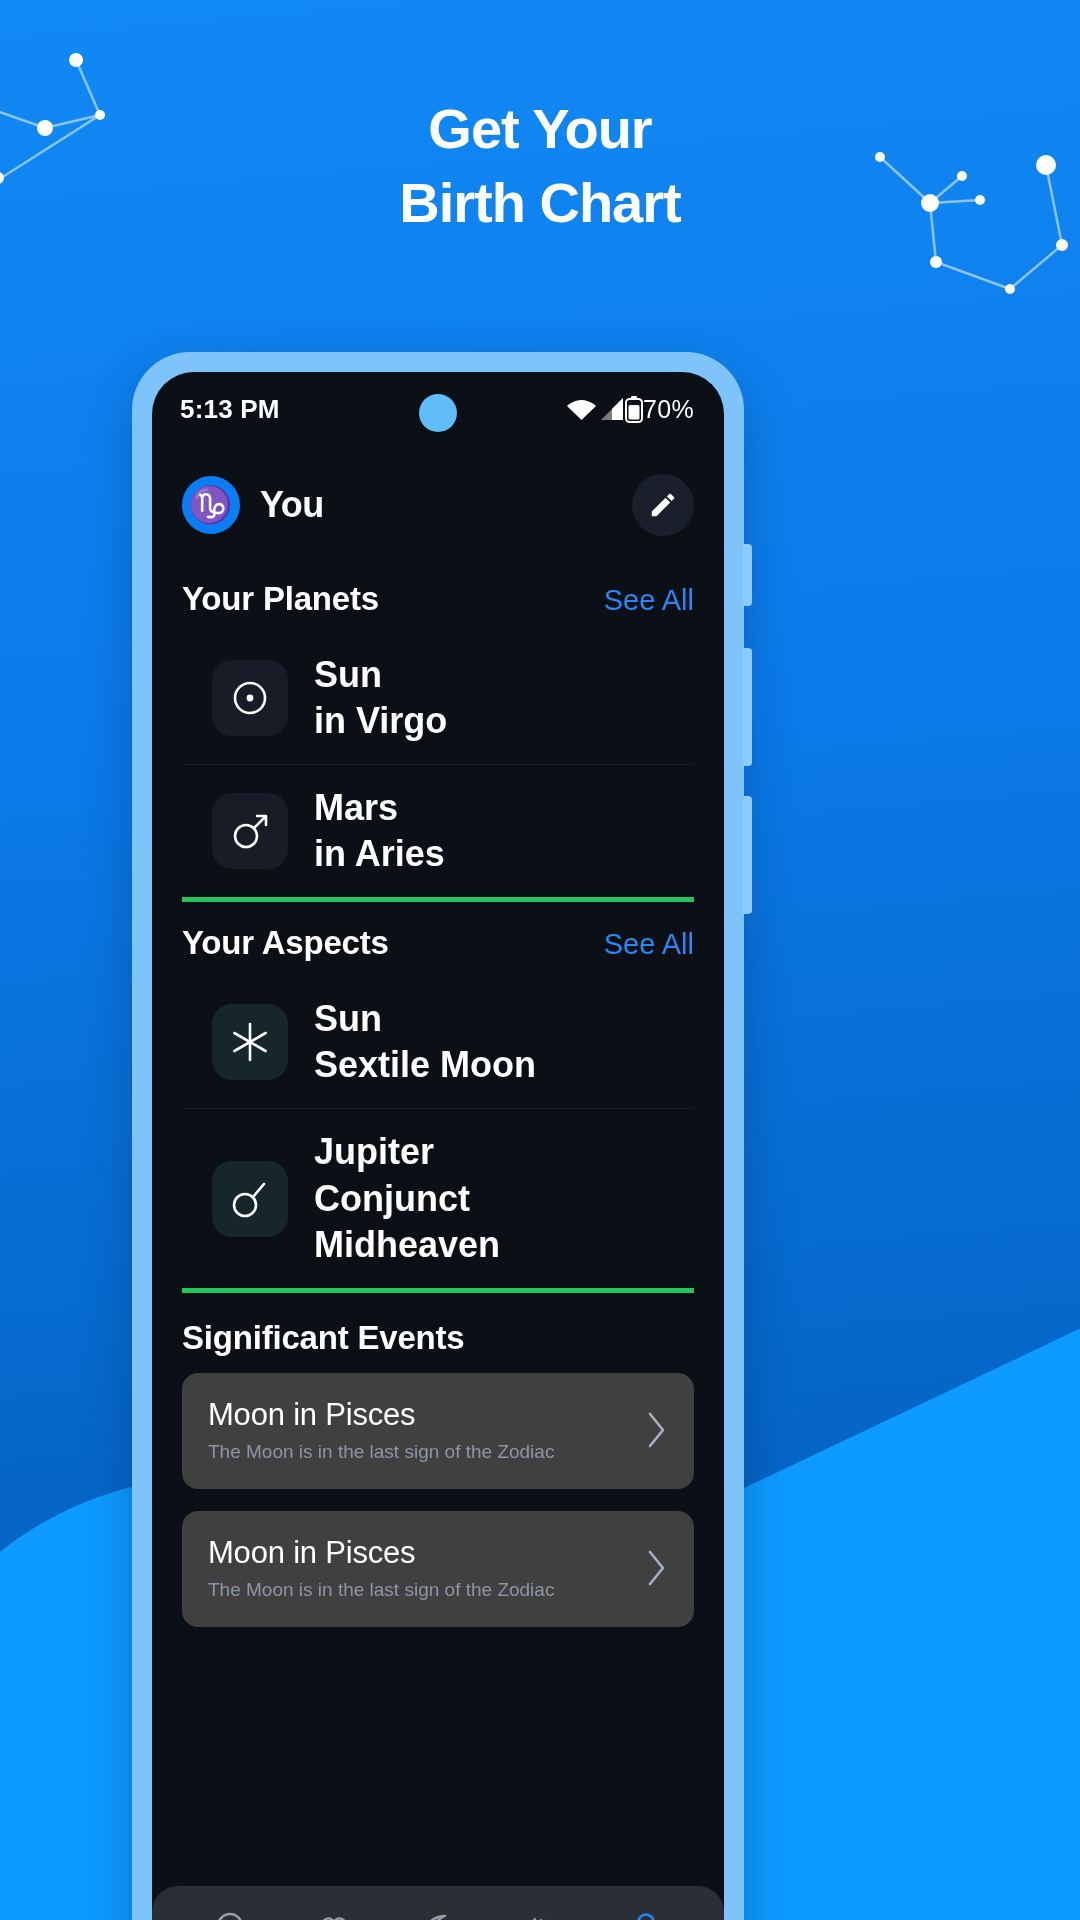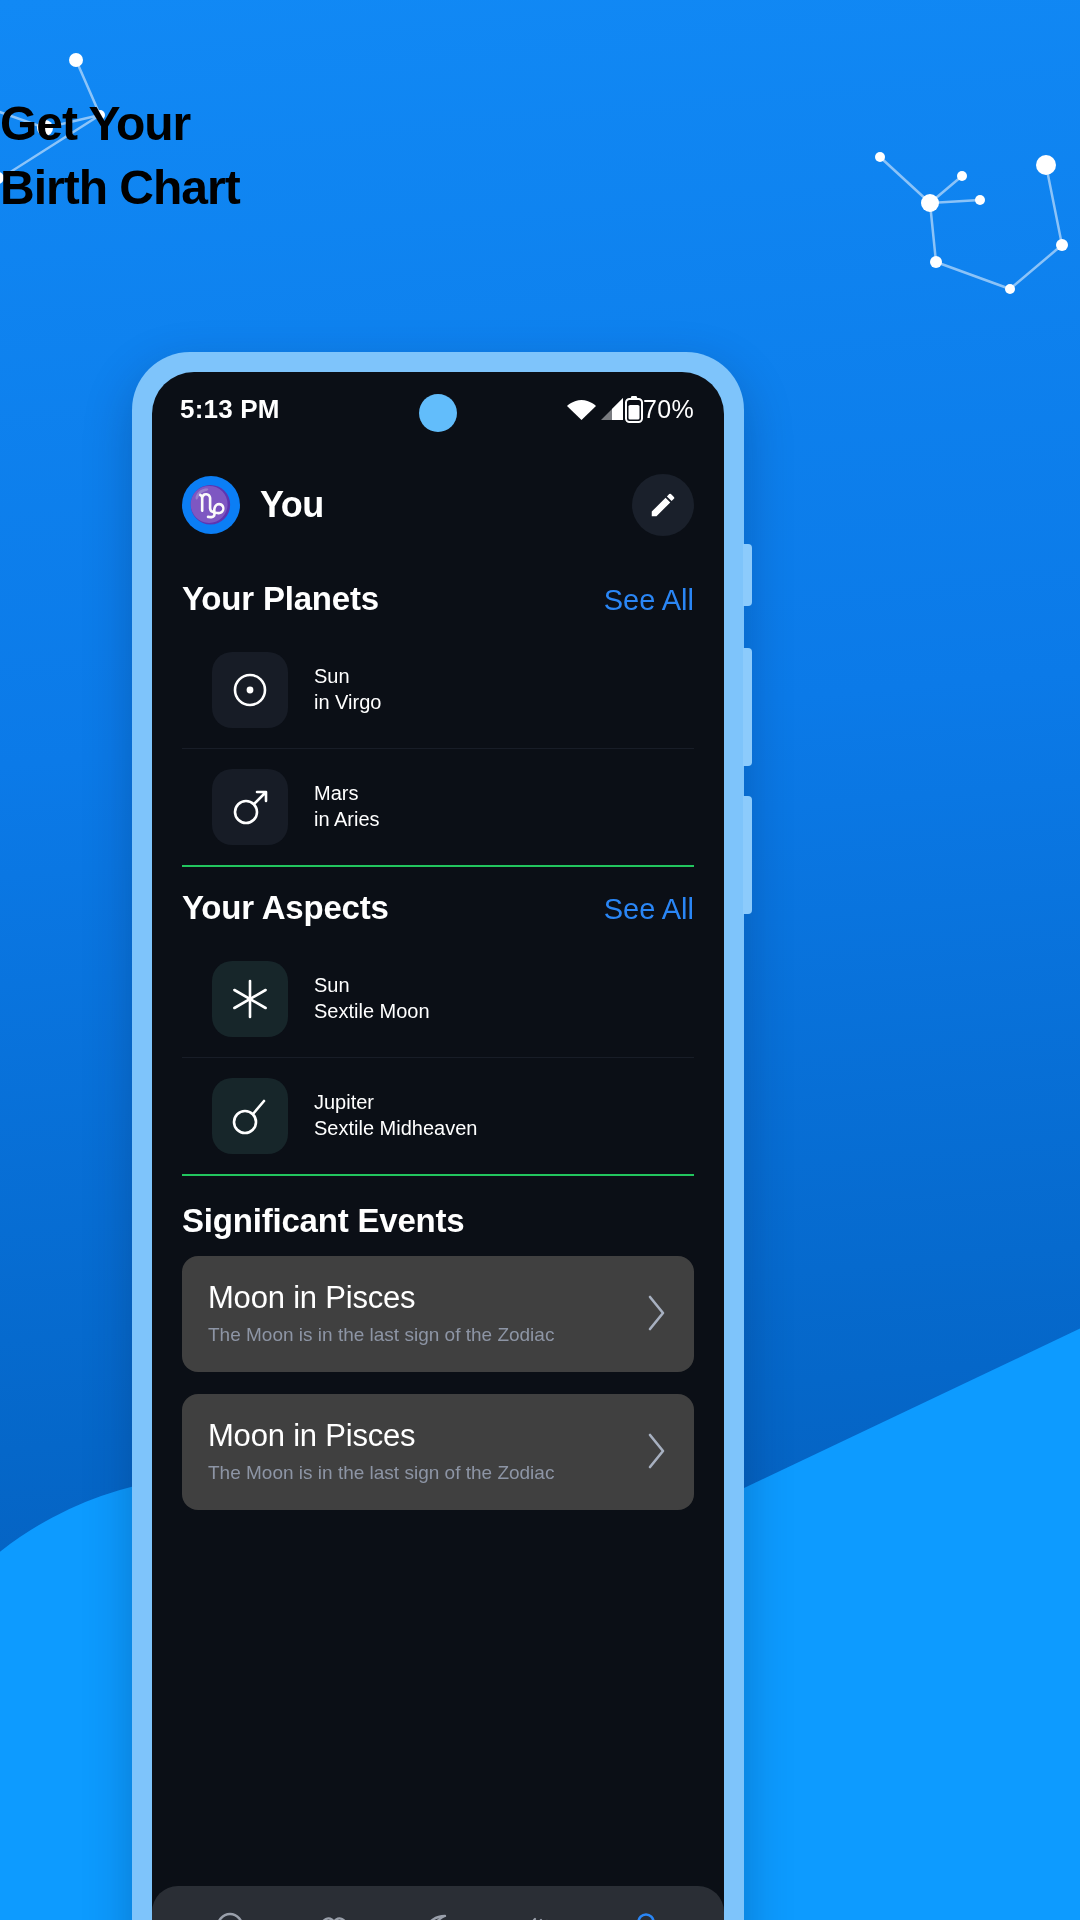--- a/index.html
+++ b/index.html
@@ -30,22 +30,23 @@
     width:560px; height:700px;
     background:#0d9bff;
     clip-path:polygon(100% 0%, 100% 100%, 0% 100%, 0% 38%);
   }
   .constellations { position:absolute; inset:0; }
 
   
   .headline {
     position:absolute;
     top:92px; left:0; right:0;
-    color:#000000;
-    font-size:48px;
+    text-align:center;
+    color:#ffffff;
+    font-size:56px;
     font-weight:bold;
     line-height:1.33;
     letter-spacing:-1px;
     z-index:5;
   }
 
   
   .phone {
     position:absolute;
     left:132px; top:352px;
@@ -146,35 +147,35 @@
     color:#2a86f5;
     font-size:29px;
   }
 
   .row {
     display:flex; align-items:center;
     padding:20px 30px;
     margin:0 30px;
     border-bottom:1px solid #181d27;
   }
-  .row.last { border-bottom:2px solid #22c55e; }
+  .row.last { border-bottom:5px solid #22c55e; }
   .row-tile {
     width:76px; height:76px;
     border-radius:20px;
     background:#171c26;
     display:flex; align-items:center; justify-content:center;
     flex:0 0 76px;
   }
   .row-tile.aspect { background:#17262a; }
   .row-text {
     margin-left:26px;
     color:#ffffff;
-    font-size:20px;
+    font-size:36px;
     line-height:1.28;
-    font-weight:400;
+    font-weight:700;
   }
   .row-text .l2 { display:block; }
 
   .event-card {
     margin:0 30px 22px 30px;
     background:#404040;
     border-radius:16px;
     padding:24px 26px 26px 26px;
     display:flex; align-items:center;
   }
@@ -346,21 +347,21 @@
 
       <div class="row last">
         <div class="row-tile aspect">
           <svg width="46" height="46" viewBox="0 0 46 46">
             <circle cx="18" cy="29" r="11" fill="none" stroke="#ffffff" stroke-width="2.6"></circle>
             <path d="M26 21 L37 8" fill="none" stroke="#ffffff" stroke-width="2.6" stroke-linecap="round"></path>
           </svg>
         </div>
         <div class="row-text">
           <span>Jupiter</span>
-          <span class="l2">Sextile Midheaven</span>
+          <span class="l2">Conjunct Midheaven</span>
         </div>
       </div>
 
       <div class="section-head events-head">
         <div class="section-title">Significant Events</div>
       </div>
 
       <div class="event-card">
         <div class="event-texts">
           <div class="event-title">Moon in Pisces</div>

